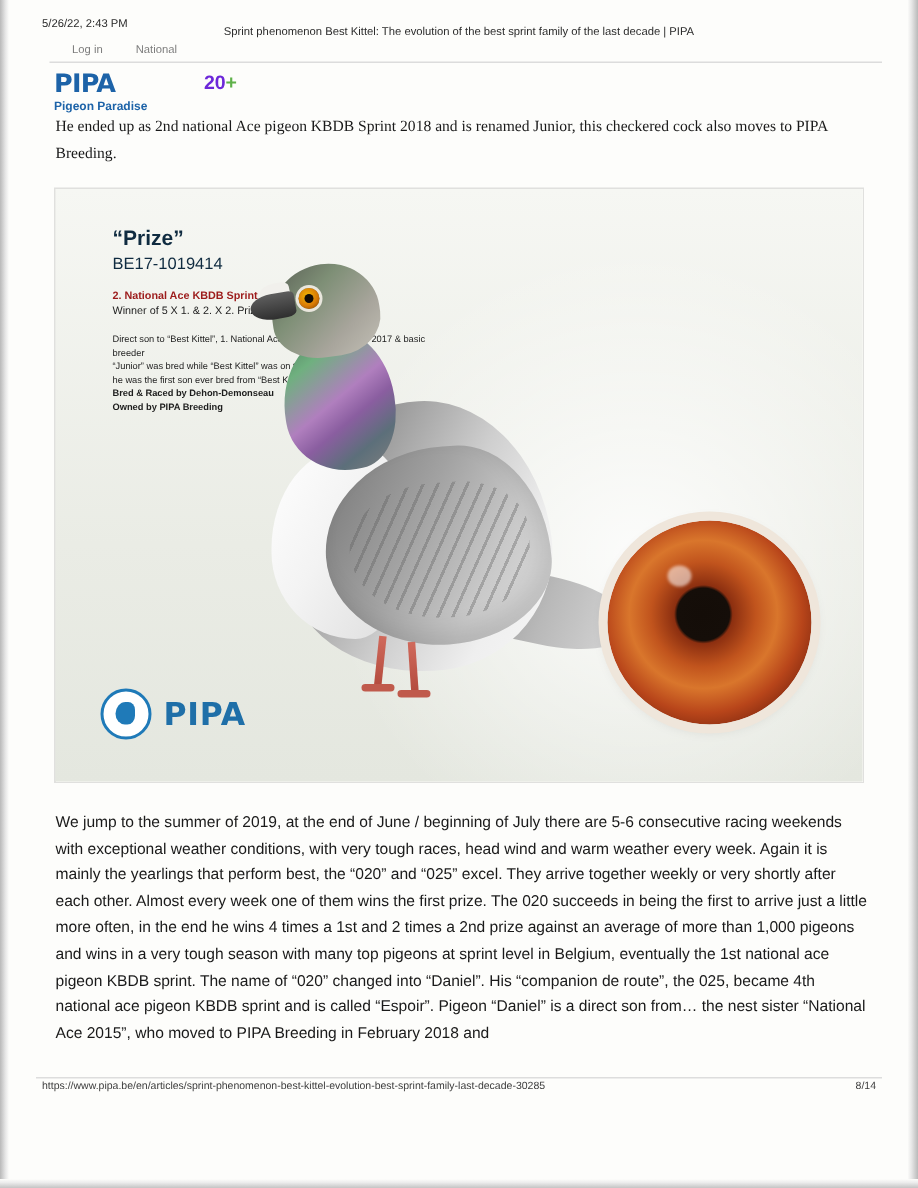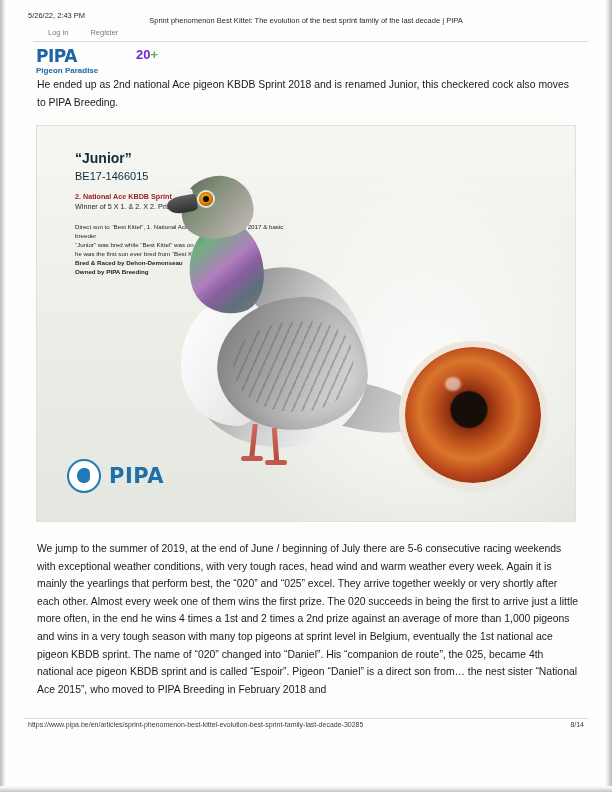--- a/index.html
+++ b/index.html
@@ -123,20 +123,21 @@
     left: 37px;
     width: 541px;
     font-size: 10.4px;
     line-height: 17.6px;
     color: #1a1a1a;
     text-align: left;
     font-family: "Liberation Sans", sans-serif;
   }
   .top-para {
     top: 76px;
+    font-family: Liberation Serif, serif;
   }
   .bottom-para {
     top: 540px;
   }
 
   
   .photo-card {
     position: absolute;
     left: 37px; top: 126px;
     width: 538px; height: 395px;
@@ -434,40 +435,40 @@
   <div class="scan-edge-right"></div>
   <div class="scan-edge-bottom"></div>
 
   <div class="print-header">
     <div class="print-date">5/26/22, 2:43 PM</div>
     <div class="print-title">Sprint phenomenon Best Kittel: The evolution of the best sprint family of the last decade | PIPA</div>
   </div>
 
   <div class="site-nav">
     <span>Log in</span>
-    <span>Register</span>
+    <span>National</span>
   </div>
   <div class="nav-rule"></div>
 
   <div class="logo-block">
     <div class="logo-word">PIPA</div>
     <div class="logo-sub">Pigeon Paradise</div>
     <div class="logo-anniv">
       <span class="twenty">20</span><span>+</span>
     </div>
   </div>
 
   <div class="body-text top-para">He ended up as 2nd national Ace pigeon KBDB Sprint 2018 and is renamed Junior, this checkered cock also moves to PIPA Breeding.</div>
 
   <div class="photo-card">
     <div class="photo-bg-gradient"></div>
 
 
-    <div class="cap cap-name">“Junior”</div>
-    <div class="cap cap-ring">BE17-1466015</div>
+    <div class="cap cap-name">“Prize”</div>
+    <div class="cap cap-ring">BE17-1019414</div>
     <div class="cap cap-line1">2. National Ace KBDB Sprint 2018</div>
     <div class="cap cap-line2">Winner of 5 X 1. &amp; 2. X 2. Prize</div>
     <div class="cap cap-block1">
       <div>Direct son to “Best Kittel”, 1. National Ace Pigeon KBDB Sprint 2017 &amp; basic breeder</div>
       <div>“Junior” was bred while “Best Kittel” was on the racing loft,</div>
       <div>he was the first son ever bred from “Best Kittel” to race.</div>
     </div>
     <div class="cap cap-block2">
       <div>Bred &amp; Raced by Dehon-Demonseau</div>
       <div>Owned by PIPA Breeding</div>

